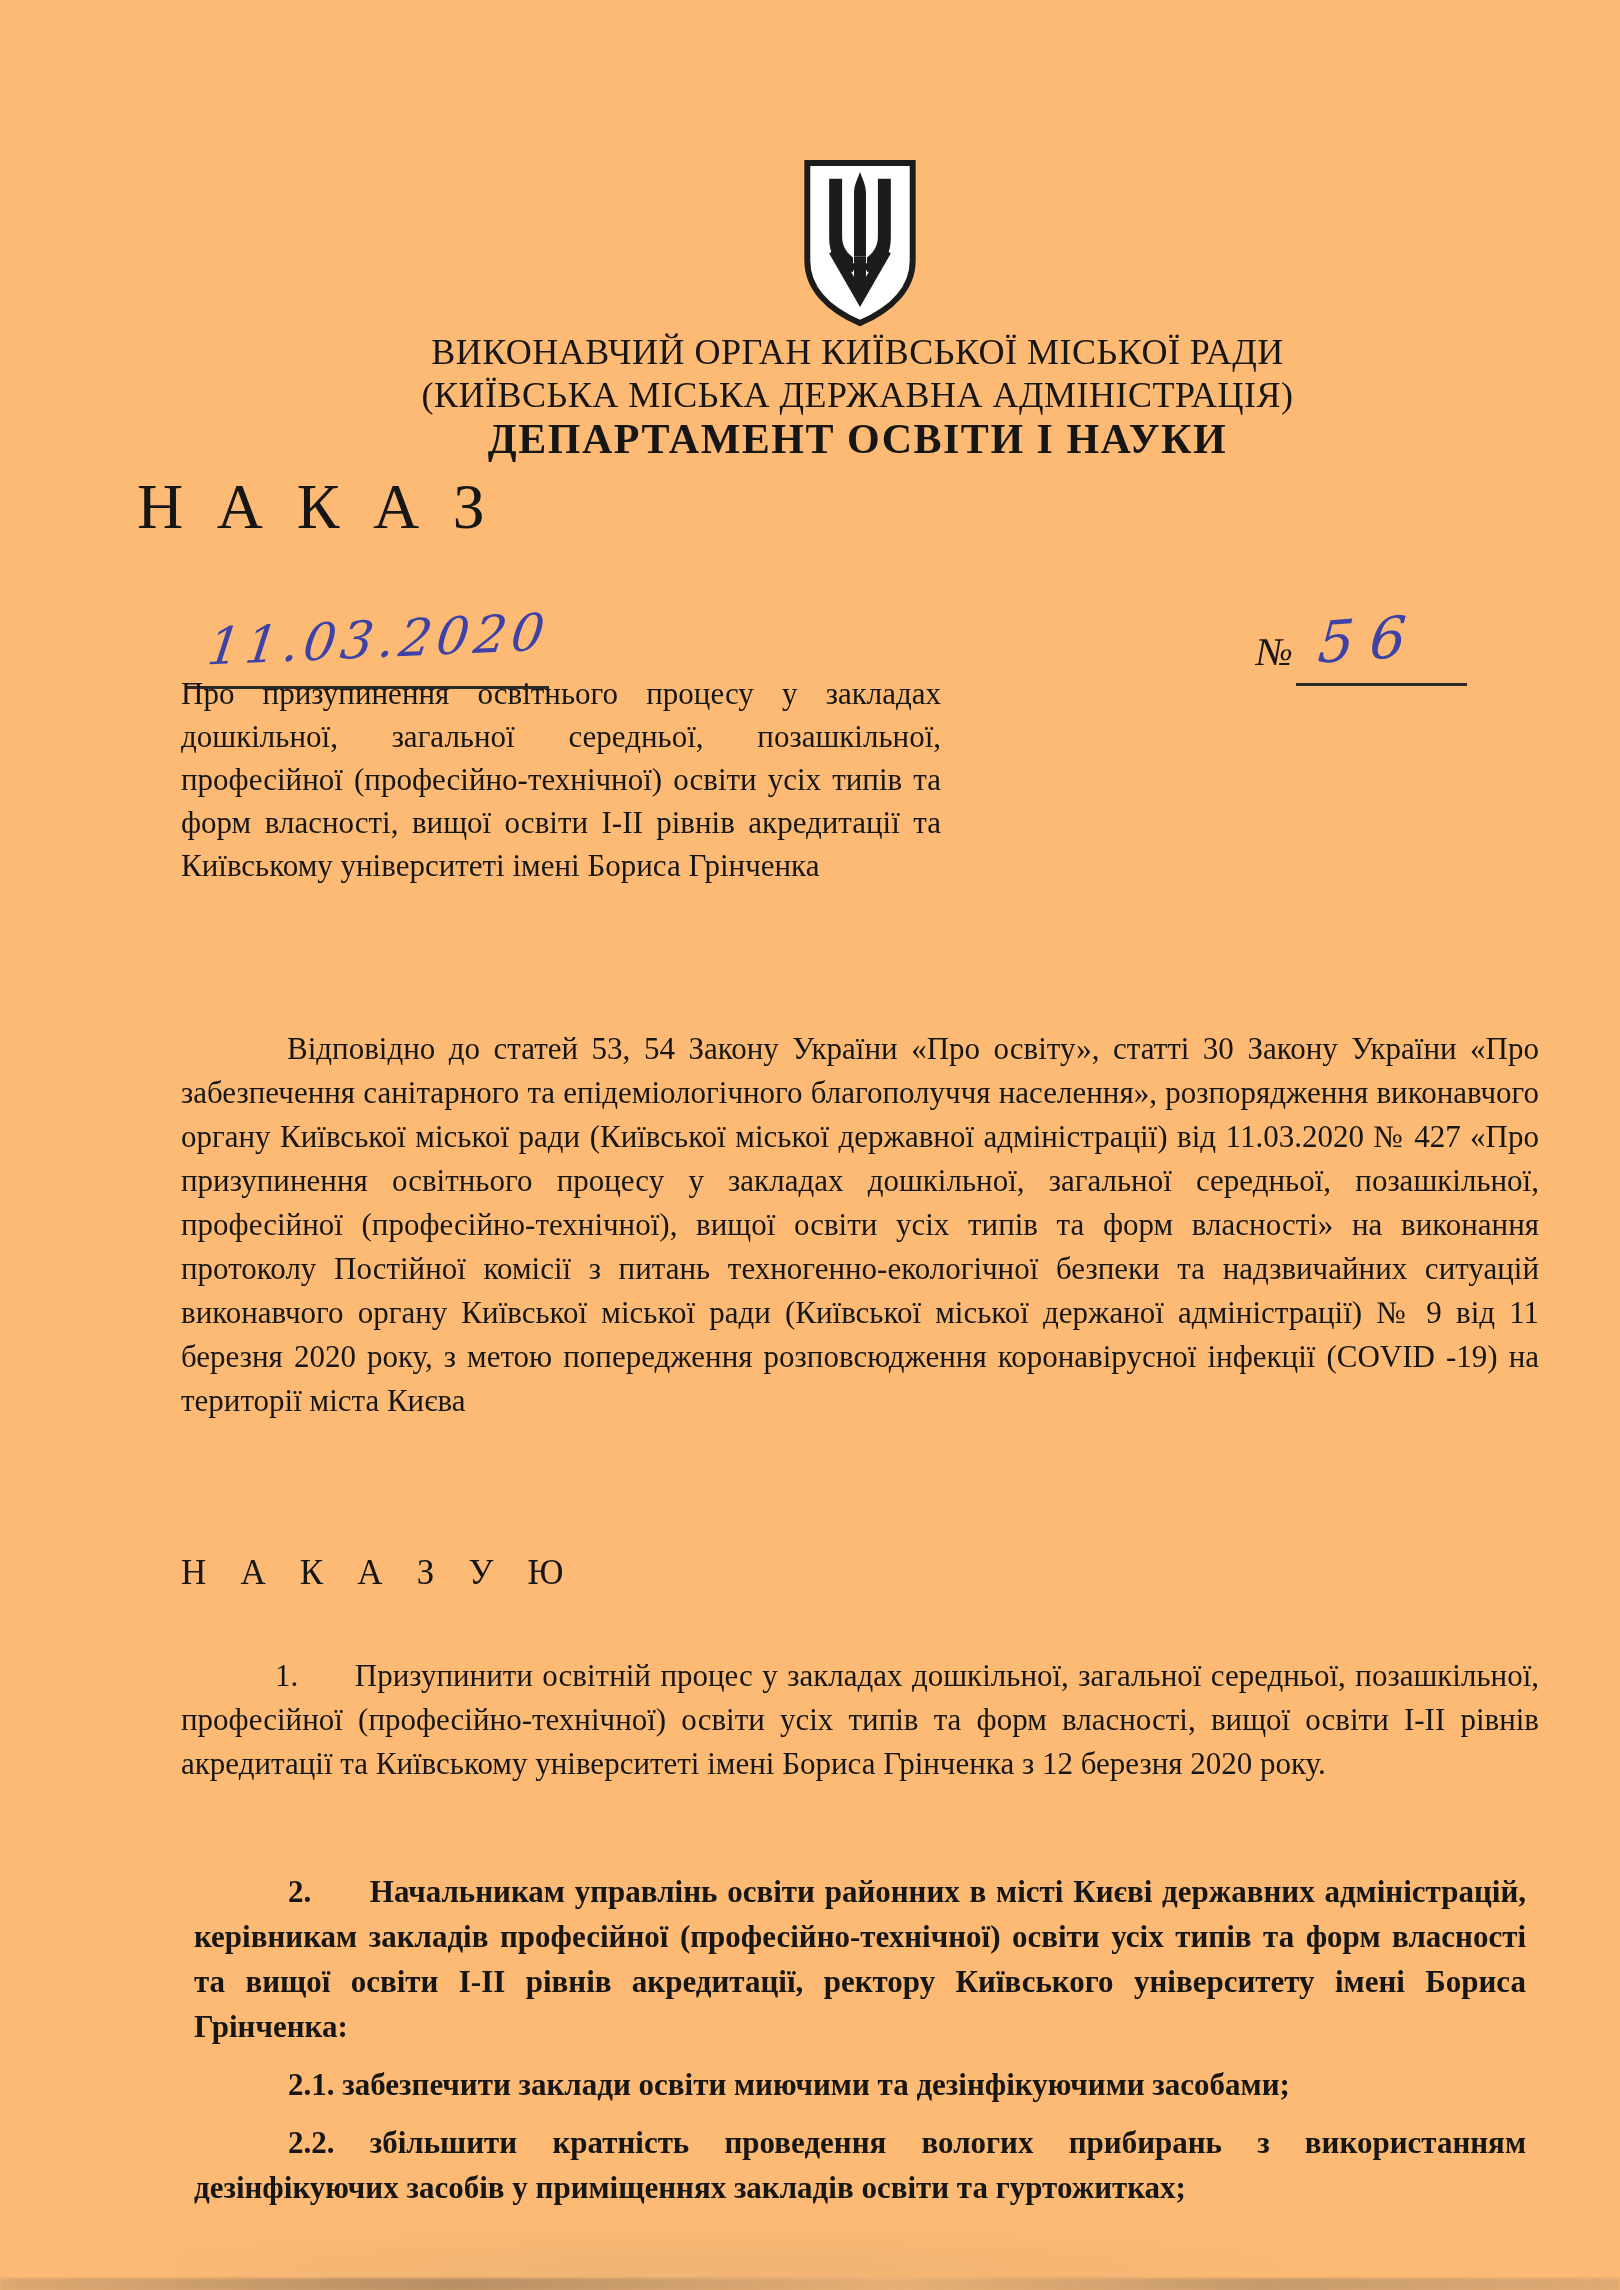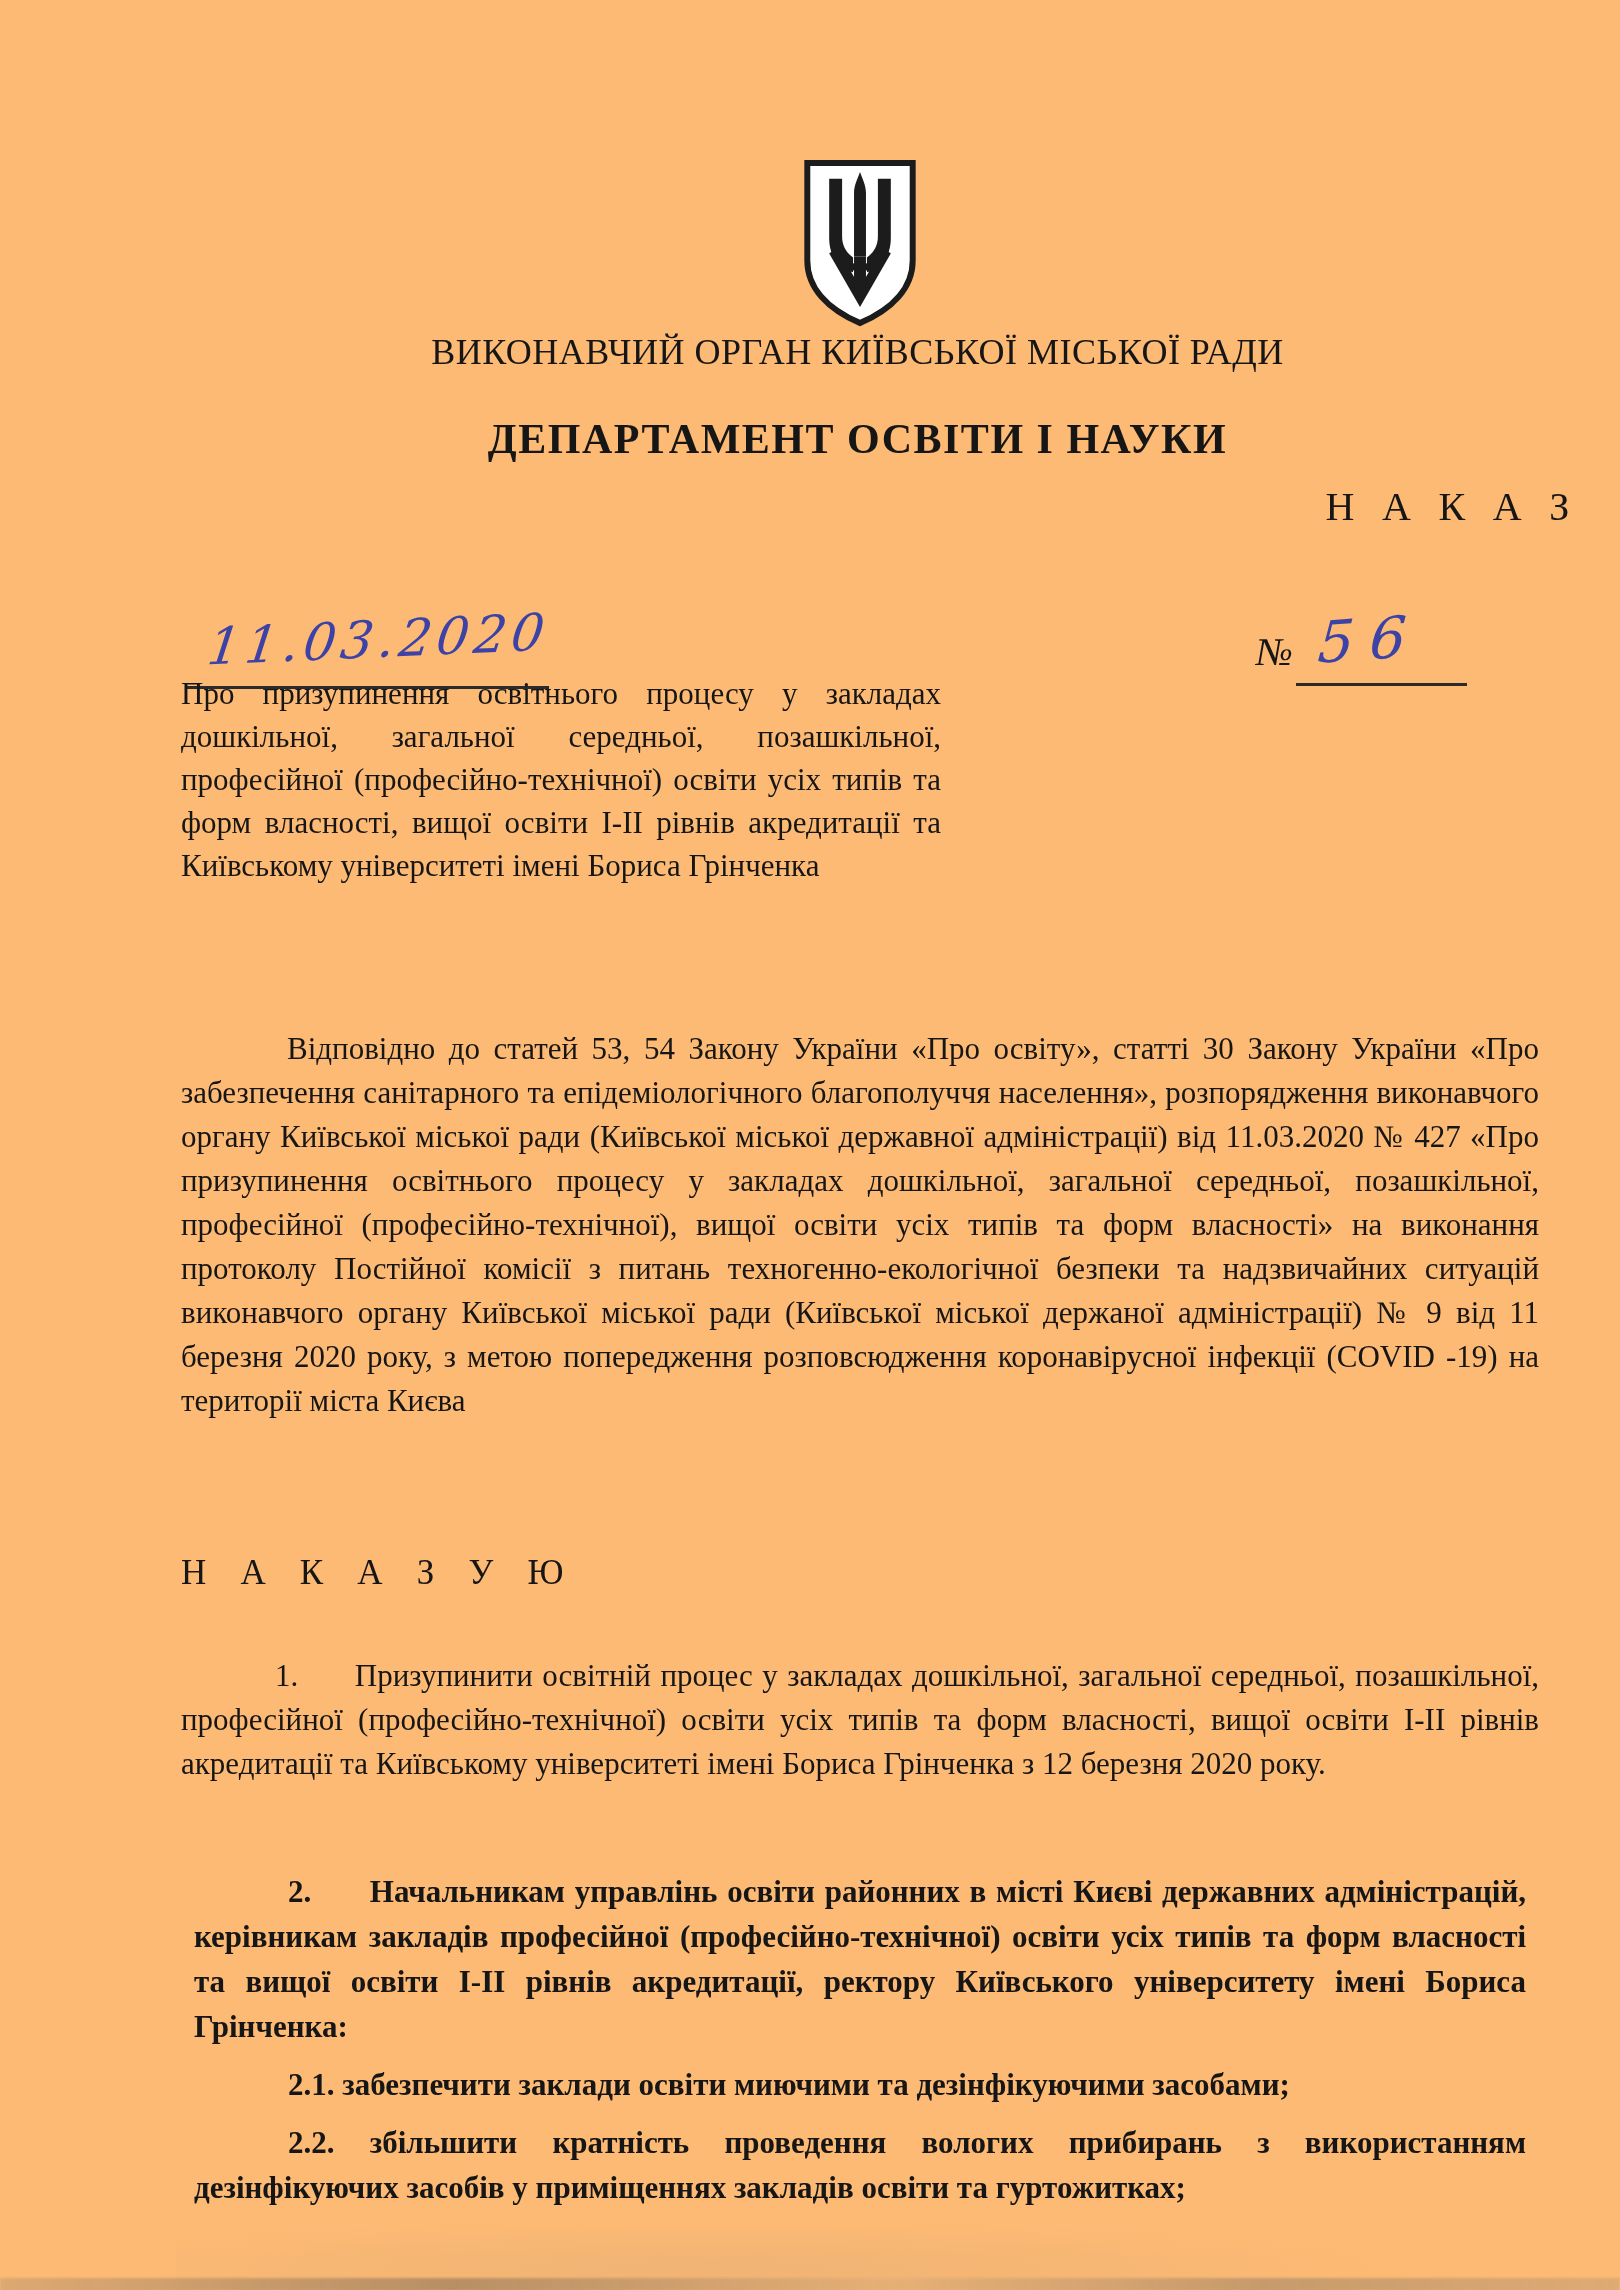--- a/index.html
+++ b/index.html
@@ -12,22 +12,22 @@
     font-family:"Liberation Serif","DejaVu Serif",serif;
     color:#161616;
   }
   
   .emblem{position:absolute;left:799px;top:157px;width:122px;height:171px;}
   
   .org-line{position:absolute;left:137px;width:1441px;text-align:center;white-space:nowrap;}
   .org-line1{top:331px;font-size:36px;line-height:43px;letter-spacing:0.5px;}
   .org-line2{top:374px;font-size:36px;line-height:43px;letter-spacing:0.5px;}
   .org-dept{top:414px;font-size:42px;line-height:51px;font-weight:700;letter-spacing:1.5px;}
-  .doc-type{position:absolute;left:137px;top:476px;width:1441px;text-align:right;
-            font-size:40px;line-height:61px;letter-spacing:8.8px;white-space:nowrap;}
+  .doc-type{position:absolute;left:137px;top:476px;width:1441px;text-align:left;
+            font-size:64px;line-height:61px;letter-spacing:8.8px;white-space:nowrap;}
   
   .hand{
     font-family:"DejaVu Serif","Liberation Serif",serif;
     font-style:italic;
     color:#3d43a6;
     white-space:nowrap;
   }
   .date-hand{position:absolute;left:208px;top:610px;font-size:51px;letter-spacing:4.9px;
              transform:rotate(-2.5deg) skewX(-10deg);}
   .date-line{position:absolute;left:186px;top:686px;width:363px;height:2.9px;background:#2b2b2b;}
@@ -86,20 +86,21 @@
         <path d="M92 22 h-13 v58 c0 10 -5 17 -11 21 l0 15 c15 -4 24 -17 24 -34 Z"></path>
         <path d="M61 15 c3 8 6 14 6 21 v64 h-12 v-64 c0 -7 3 -13 6 -21 Z"></path>
         <path d="M30 97 l31 54 31 -54 -8 -6 -23 40 -23 -40 Z"></path>
         <path d="M55 100 h12 v28 l-6 12 -6 -12 Z"></path>
         <path d="M45 107 h32 v7 h-32 Z"></path>
       </g>
     </svg>
   </div>
 
   <div class="org-line org-line1">ВИКОНАВЧИЙ ОРГАН КИЇВСЬКОЇ МІСЬКОЇ РАДИ</div>
+  <div class="org-line org-line2">(КИЇВСЬКА МІСЬКА ДЕРЖАВНА АДМІНІСТРАЦІЯ)</div>
   <div class="org-line org-dept">ДЕПАРТАМЕНТ ОСВІТИ І НАУКИ</div>
   <div class="doc-type">Н А К А З</div>
 
   <div class="hand date-hand">11.03.2020</div>
   <div class="date-line"></div>
   <div class="no-label">№</div>
   <div class="hand no-hand">56</div>
   <div class="no-line"></div>
 
   <div class="subject">Про призупинення освітнього процесу у закладах дошкільної, загальної середньої, позашкільної, професійної (професійно-технічної) освіти усіх типів та форм власності, вищої освіти І-ІІ рівнів акредитації та Київському університеті імені Бориса Грінченка</div>

